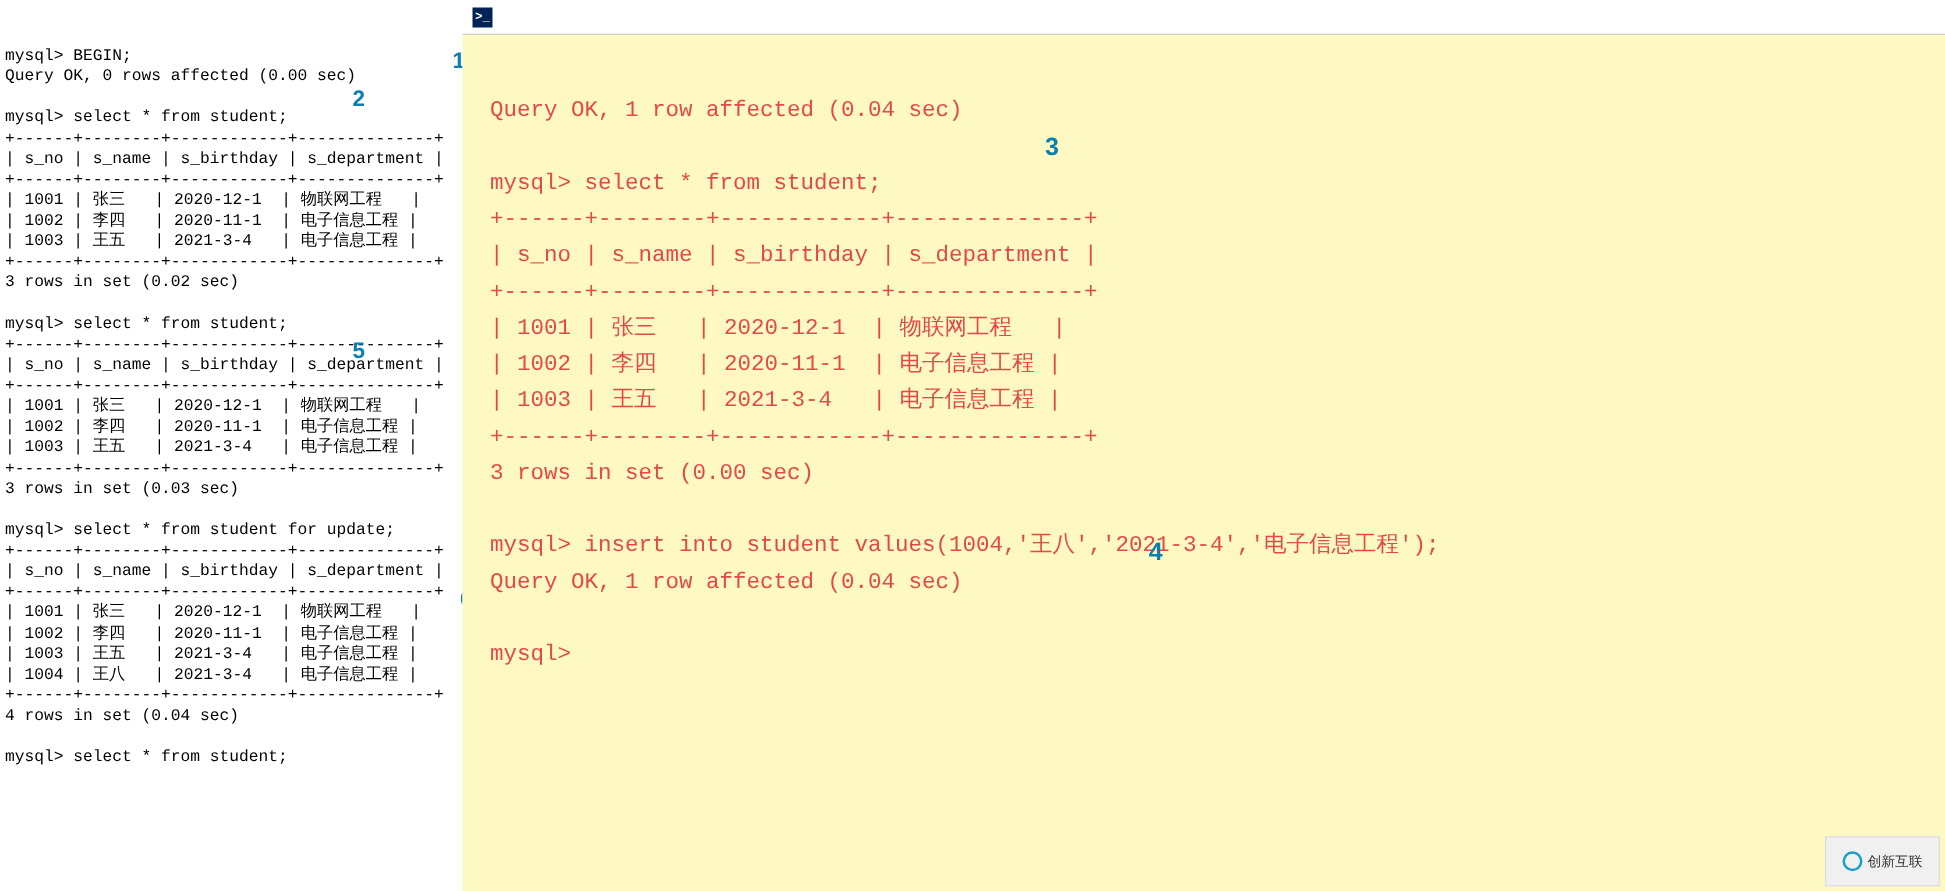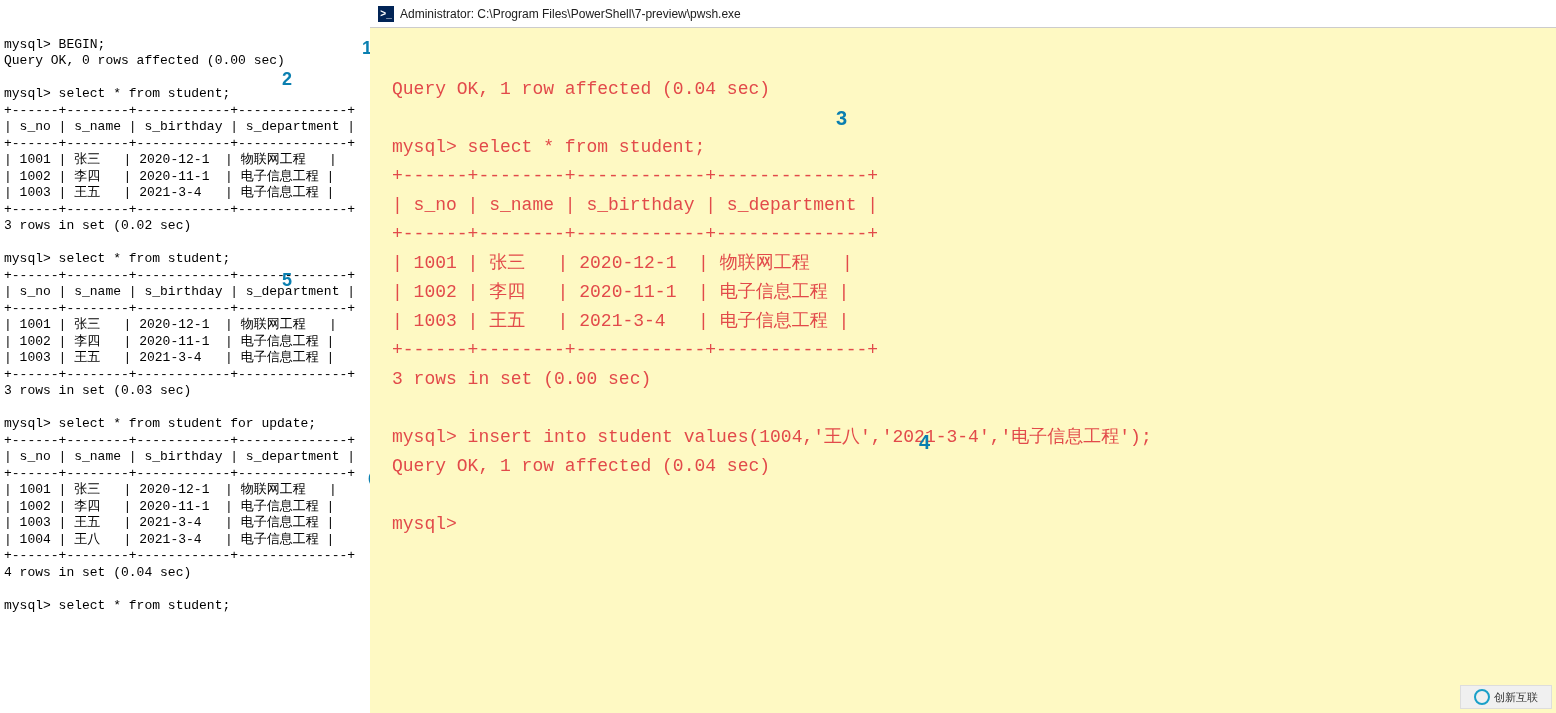--- a/index.html
+++ b/index.html
@@ -79,21 +79,21 @@
       font-weight: bold;
       font-size: 20px;
       color: #0a7fb0;
       font-family: Arial, sans-serif;
     }
     .watermark {
       position: absolute;
       right: 4px;
       bottom: 4px;
       width: 92px;
-      height: 24px;
+      height: 40px;
       background: #f0f0f0;
       display: flex;
       align-items: center;
       justify-content: center;
       font-family: Arial, sans-serif;
       font-size: 11px;
       color: #333;
       border: 1px solid #ddd;
     }
     .watermark .wm-icon {
@@ -147,21 +147,20 @@
 <span>mysql&gt; select * from student;</span>
   <div class="marker" style="top:40px; left:362px;">1</div>
   <div class="marker" style="top:71px; left:282px;">2</div>
   <div class="marker" style="top:272px; left:282px;">5</div>
   <div class="marker" style="top:471px; left:368px;">6</div>
 </div>
 
 <div class="right-pane-wrap">
   <div class="title-bar">
     <span class="ps-icon">&gt;_</span>
-    <span class="title-text">Administrator: C:\Program Files\PowerShell\7-preview\pwsh.exe</span>
   </div>
   <div class="right-pane">
 <span>Query OK, 1 row affected (0.04 sec)</span>
 <span></span>
 <span>mysql&gt; select * from student;</span>
 <span>+------+--------+------------+--------------+</span>
 <span>| s_no | s_name | s_birthday | s_department |</span>
 <span>+------+--------+------------+--------------+</span>
 <span>| 1001 | 张三   | 2020-12-1  | 物联网工程   |</span>
 <span>| 1002 | 李四   | 2020-11-1  | 电子信息工程 |</span>

